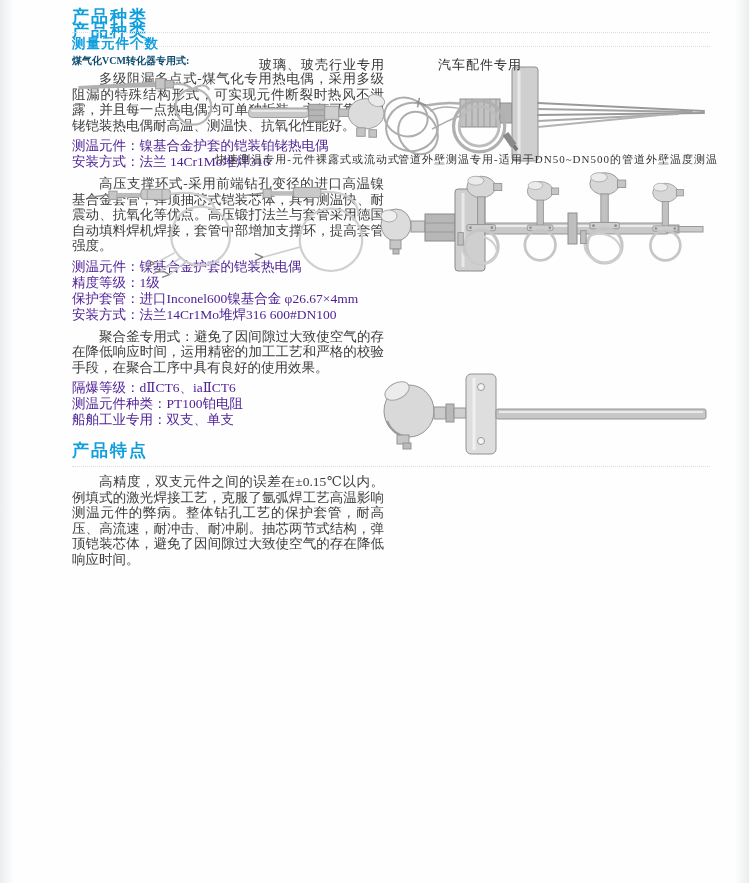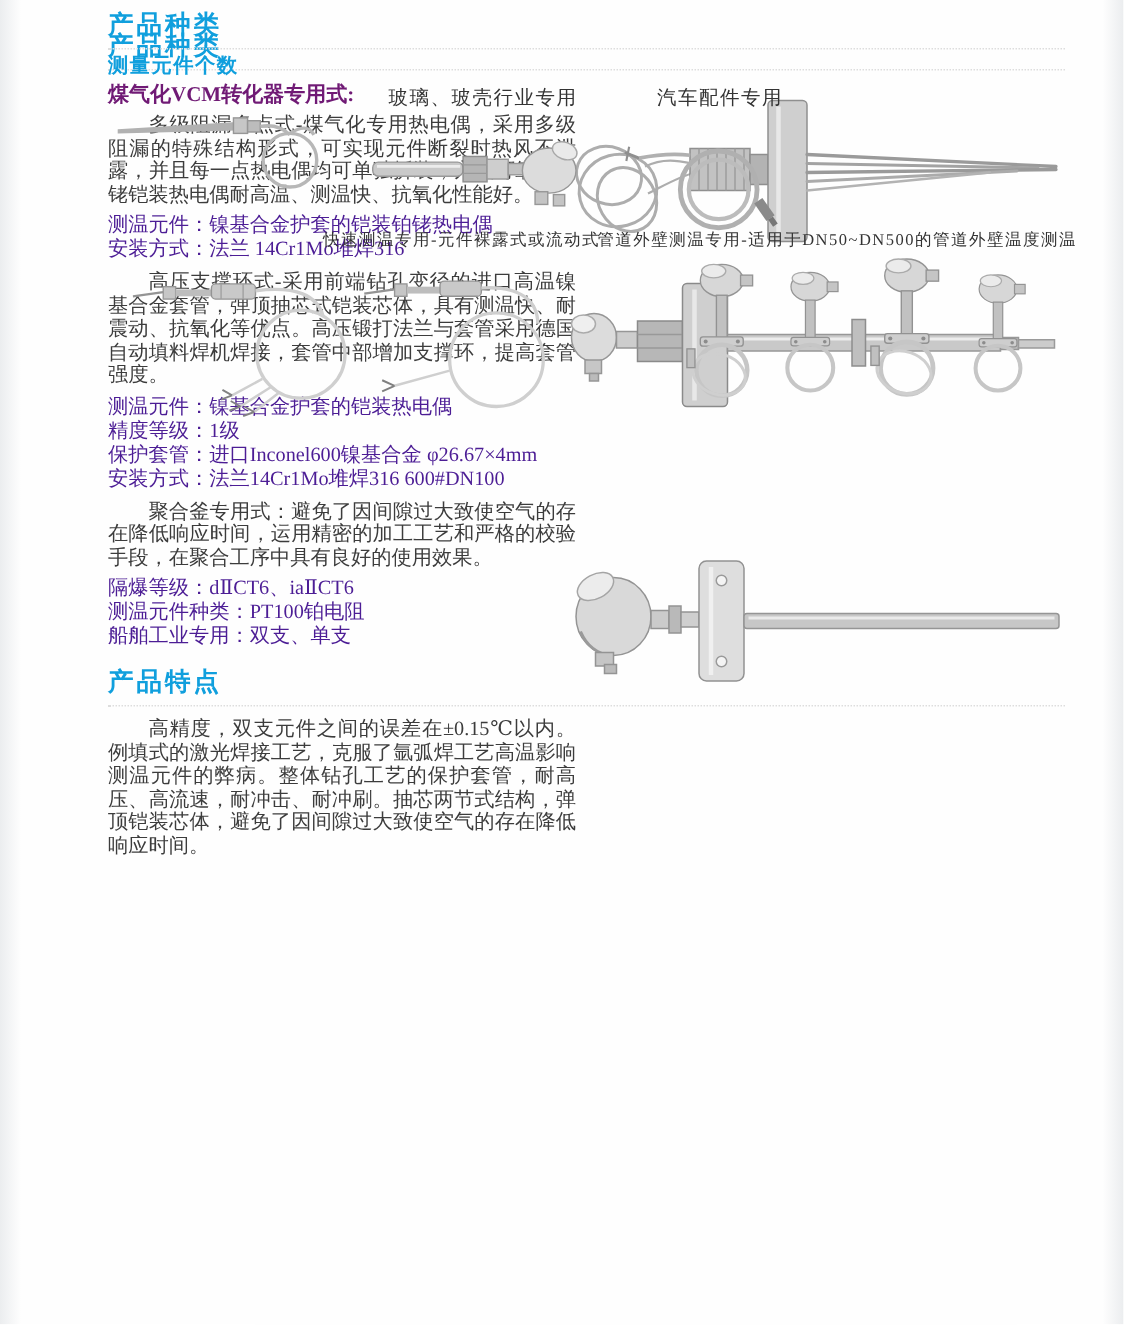--- a/index.html
+++ b/index.html
@@ -6,21 +6,21 @@
   .page{position:relative;width:702px;height:883px;background:#fefefe;overflow:hidden;
         font-family:"Liberation Serif","DejaVu Serif",serif;color:#3a3a3a;padding-left:47px;}
   .edge-l{position:absolute;left:0;top:0;width:14px;height:100%;
           background:linear-gradient(to right,rgba(150,160,170,.18),rgba(150,160,170,0));}
   .edge-r{position:absolute;right:0;top:0;width:14px;height:100%;
           background:linear-gradient(to left,rgba(150,160,170,.18),rgba(150,160,170,0));}
   .col{position:absolute;left:72px;top:14px;width:312px;}
   .sec{font-family:"Liberation Sans","DejaVu Sans",sans-serif;font-weight:bold;
        font-size:17px;color:#109fdd;letter-spacing:2px;margin:0 0 7px;
        padding:5px 0 4px;border-bottom:1px dotted #ddd;width:638px;}
-  .subhead{font-weight:bold;font-size:14px;color:#701a75;margin:2px 0 3px;}
+  .subhead{font-weight:bold;font-size:10px;color:#0c4a6e;margin:2px 0 3px;}
   .para{font-size:13.5px;line-height:15.5px;text-align:justify;text-indent:2em;
         margin:3px 0 5px;color:#3c3c3c;}
   .spec-group{margin:1px 0 6px;}
   .spec{font-size:13.5px;line-height:16px;color:#4c1d95;}
   .photo{position:absolute;}
   .lower{position:absolute;left:0;top:588;width:750px;height:295px;}
   .lower .sec{position:absolute;left:72px;top:0;}
   .subcat{position:absolute;left:72px;top:35px;font-family:"Liberation Sans","DejaVu Sans",sans-serif;
           font-weight:bold;font-size:13.5px;color:#109fdd;letter-spacing:1px;}
   .prod{position:absolute;}

